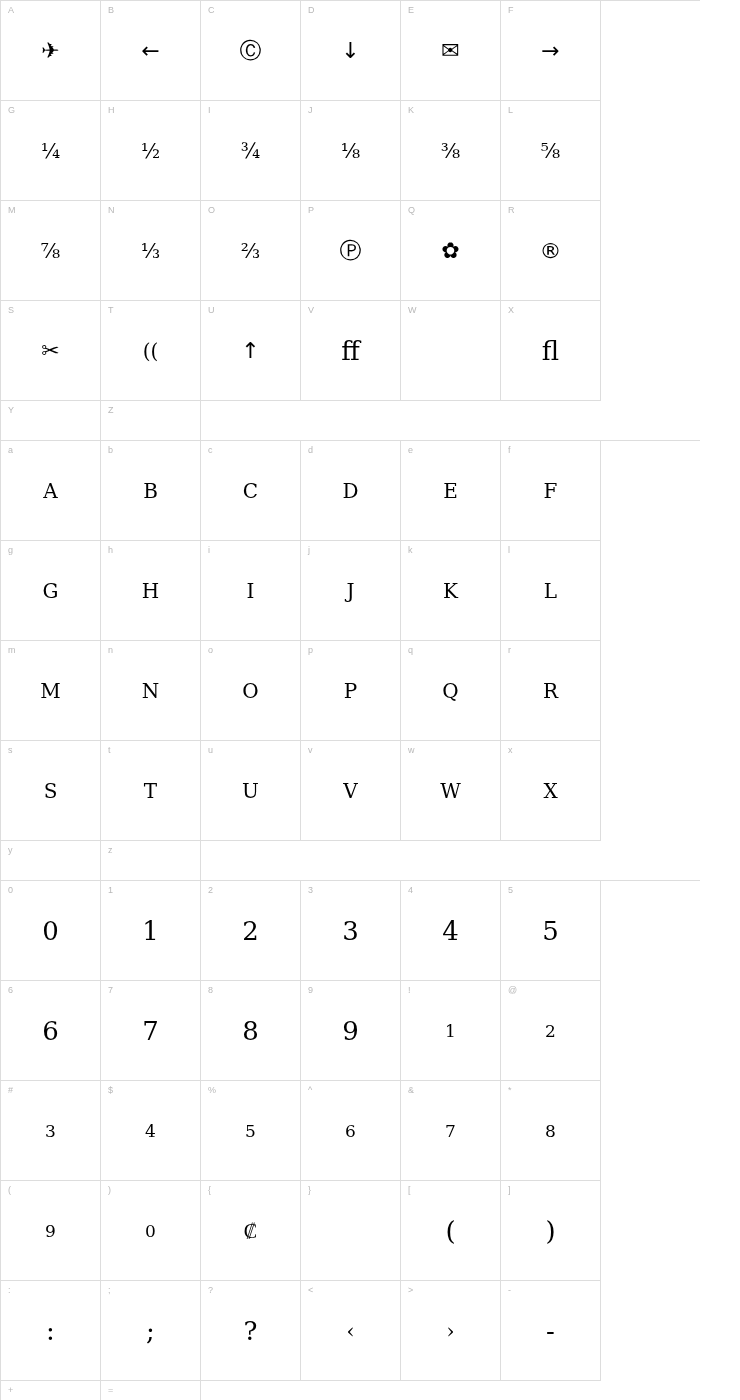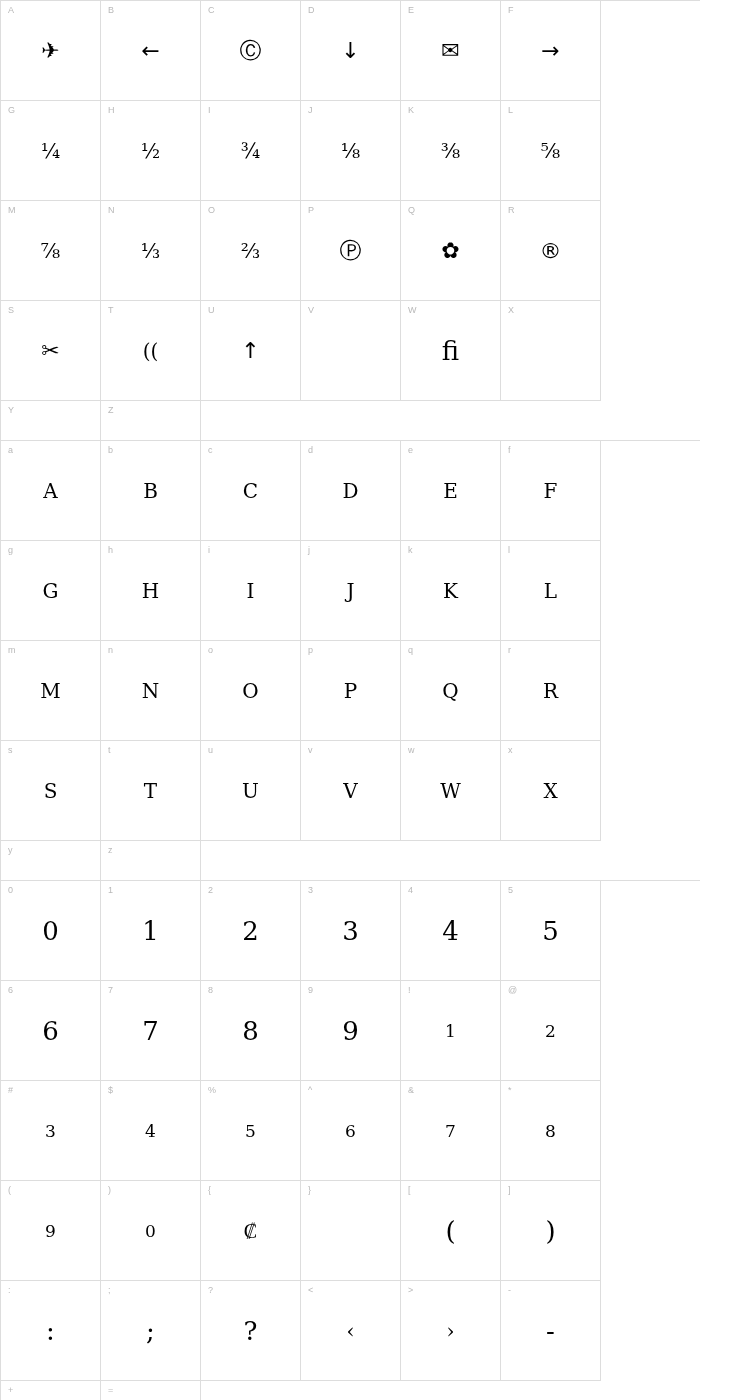--- a/index.html
+++ b/index.html
@@ -158,27 +158,28 @@
       <div class="cell">
         <span class="key">T</span>
         <span class="glyph small">((</span>
       </div>
       <div class="cell">
         <span class="key">U</span>
         <span class="glyph sym">↑</span>
       </div>
       <div class="cell">
         <span class="key">V</span>
+        <span class="glyph">ff</span>
       </div>
       <div class="cell">
         <span class="key">W</span>
-        <span class="glyph">fi</span>
       </div>
       <div class="cell">
         <span class="key">X</span>
+        <span class="glyph">fl</span>
       </div>
       <div class="cell">
         <span class="key">Y</span>
         <span class="glyph">ffi</span>
       </div>
       <div class="cell">
         <span class="key">Z</span>
         <span class="glyph">ffl</span>
       </div>
     </div>

